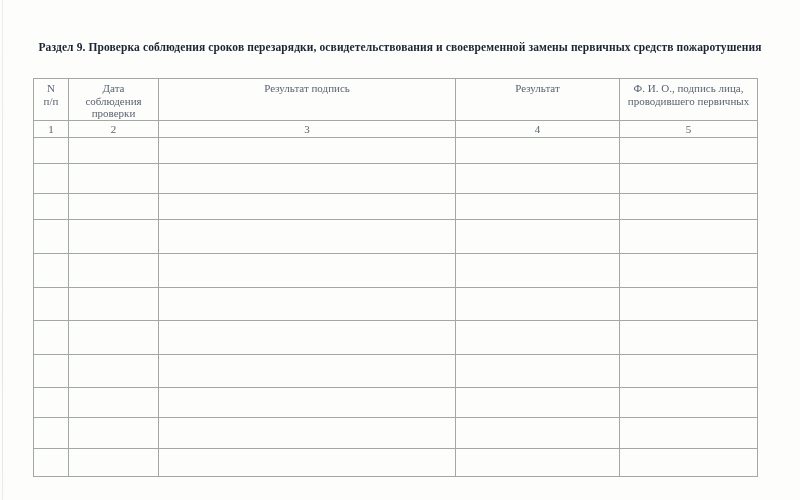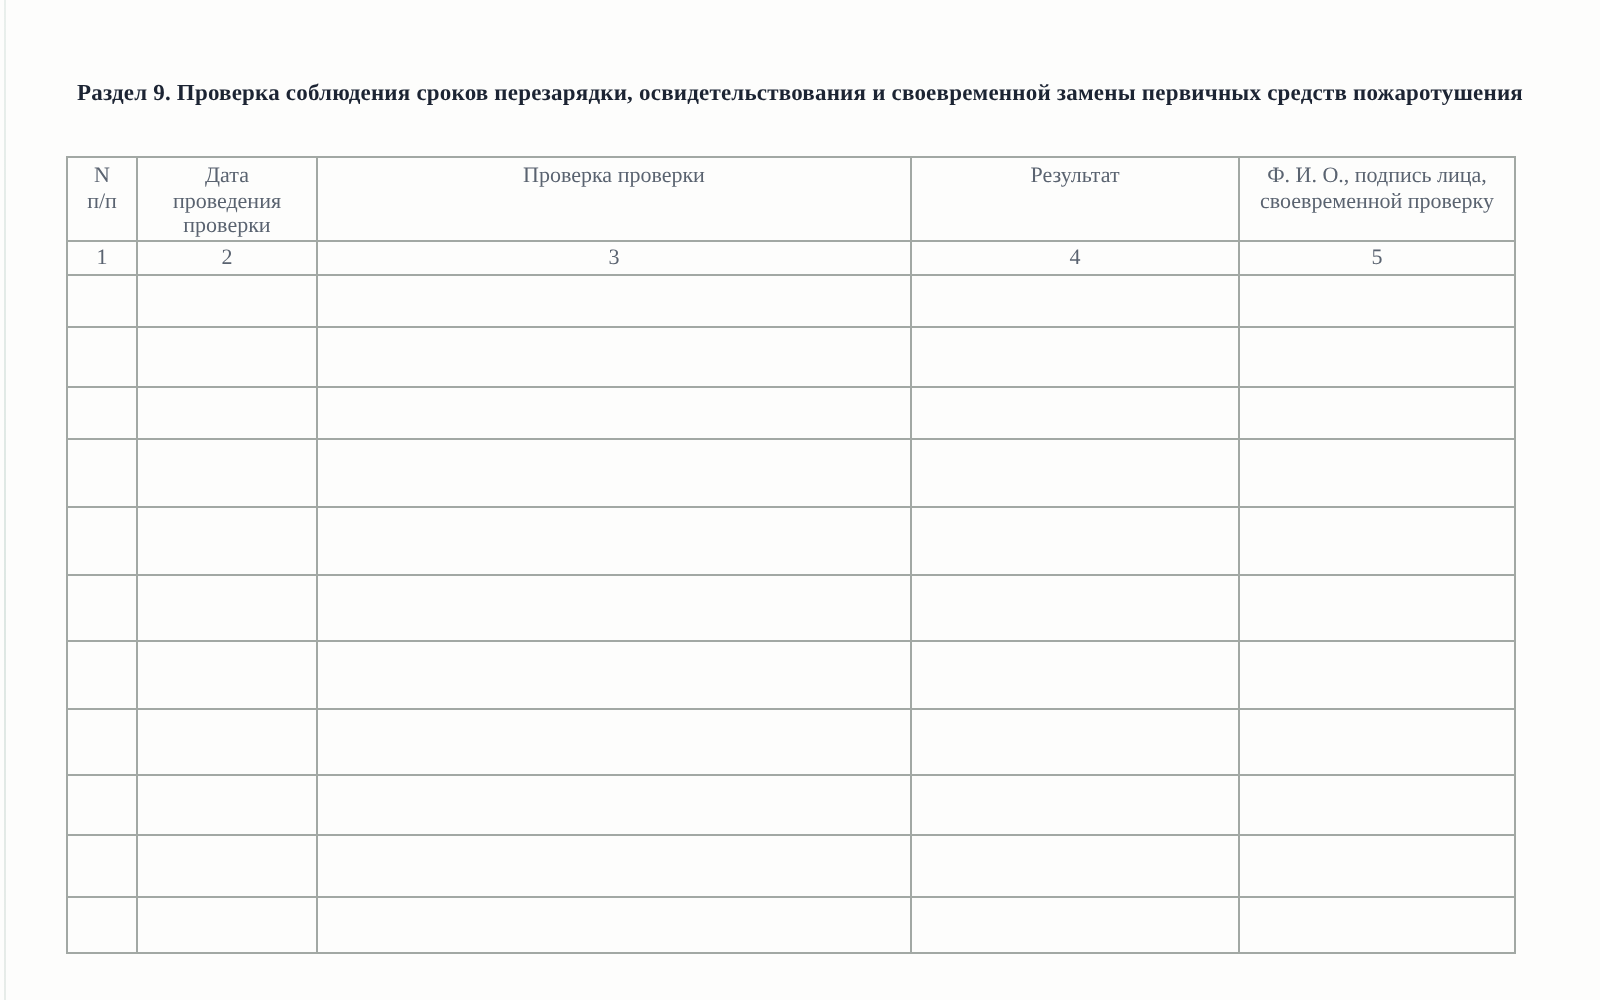--- a/index.html
+++ b/index.html
@@ -93,26 +93,26 @@
       <col style="width:90px">
       <col style="width:297px">
       <col style="width:164px">
       <col style="width:138px">
     </colgroup>
     <thead>
       <tr>
         <th>N
 п/п</th>
         <th>Дата
-проведения
+соблюдения
 проверки</th>
-        <th>Проверка проверки</th>
+        <th>Результат подпись</th>
         <th>Результат</th>
         <th>Ф. И. О., подпись лица,
-своевременной проверку</th>
+проводившего первичных</th>
       </tr>
       <tr class="col-numbers">
         <td>1</td>
         <td>2</td>
         <td>3</td>
         <td>4</td>
         <td>5</td>
       </tr>
     </thead>
     <tbody>

